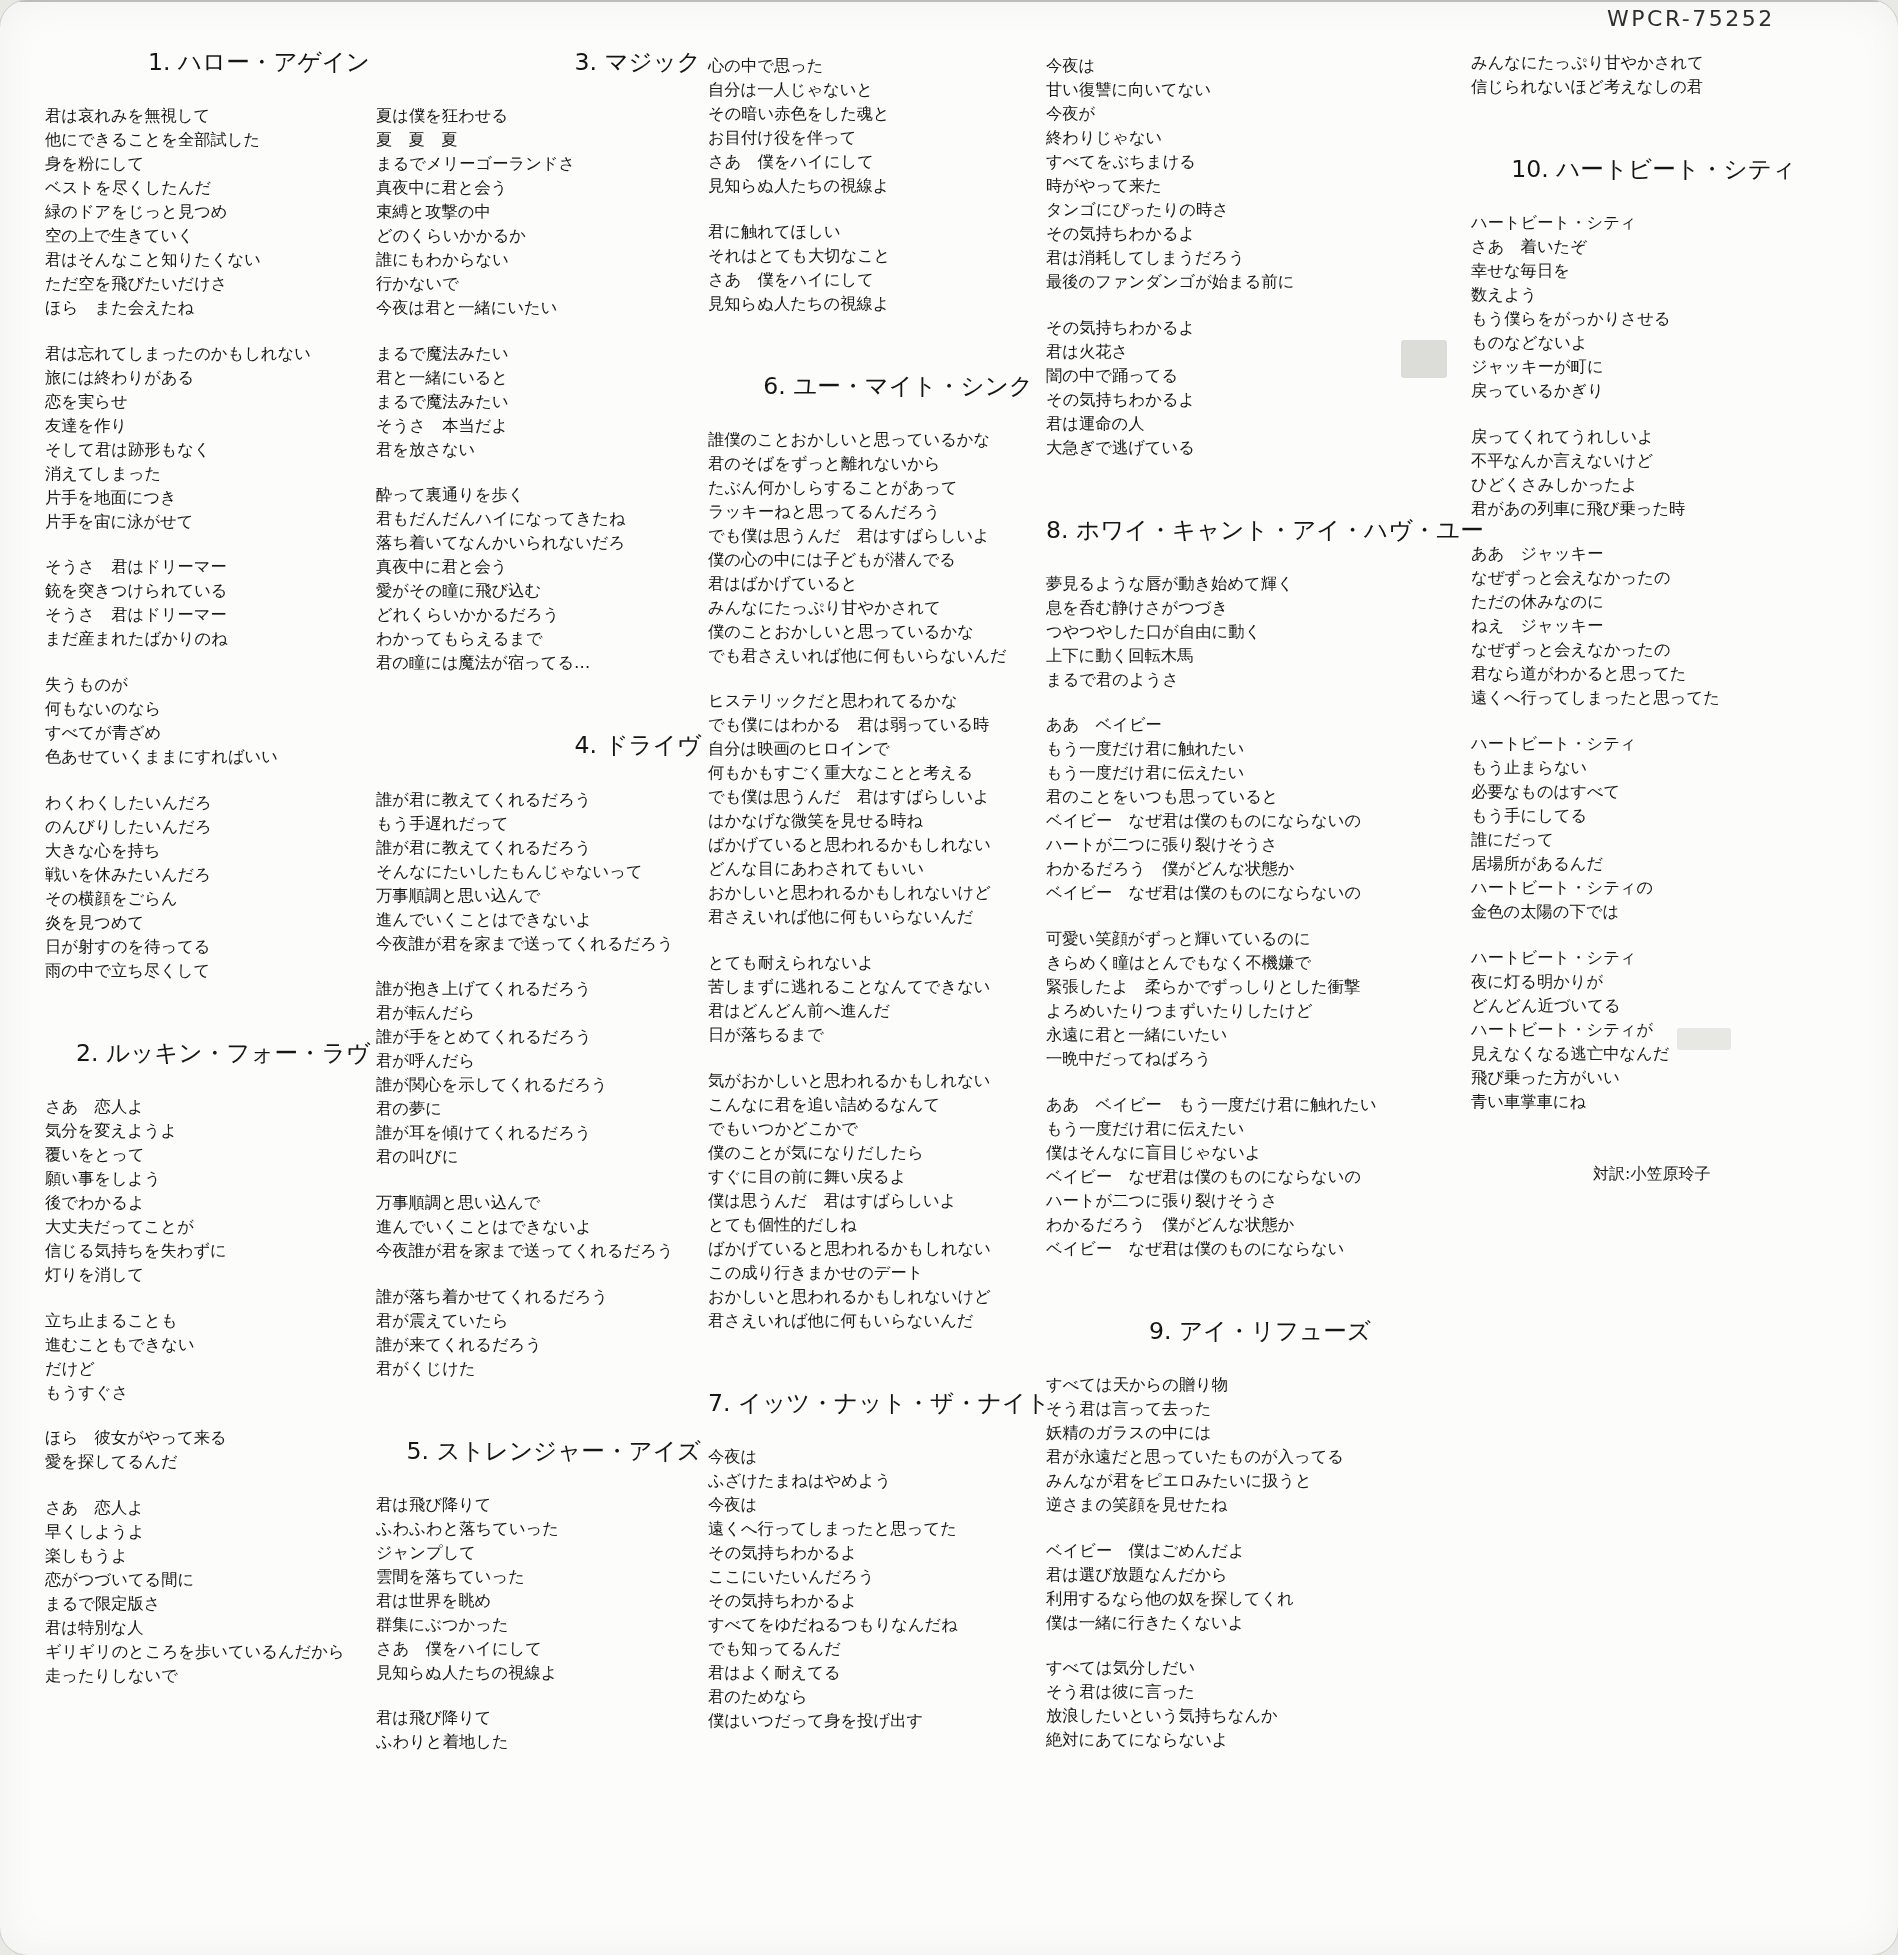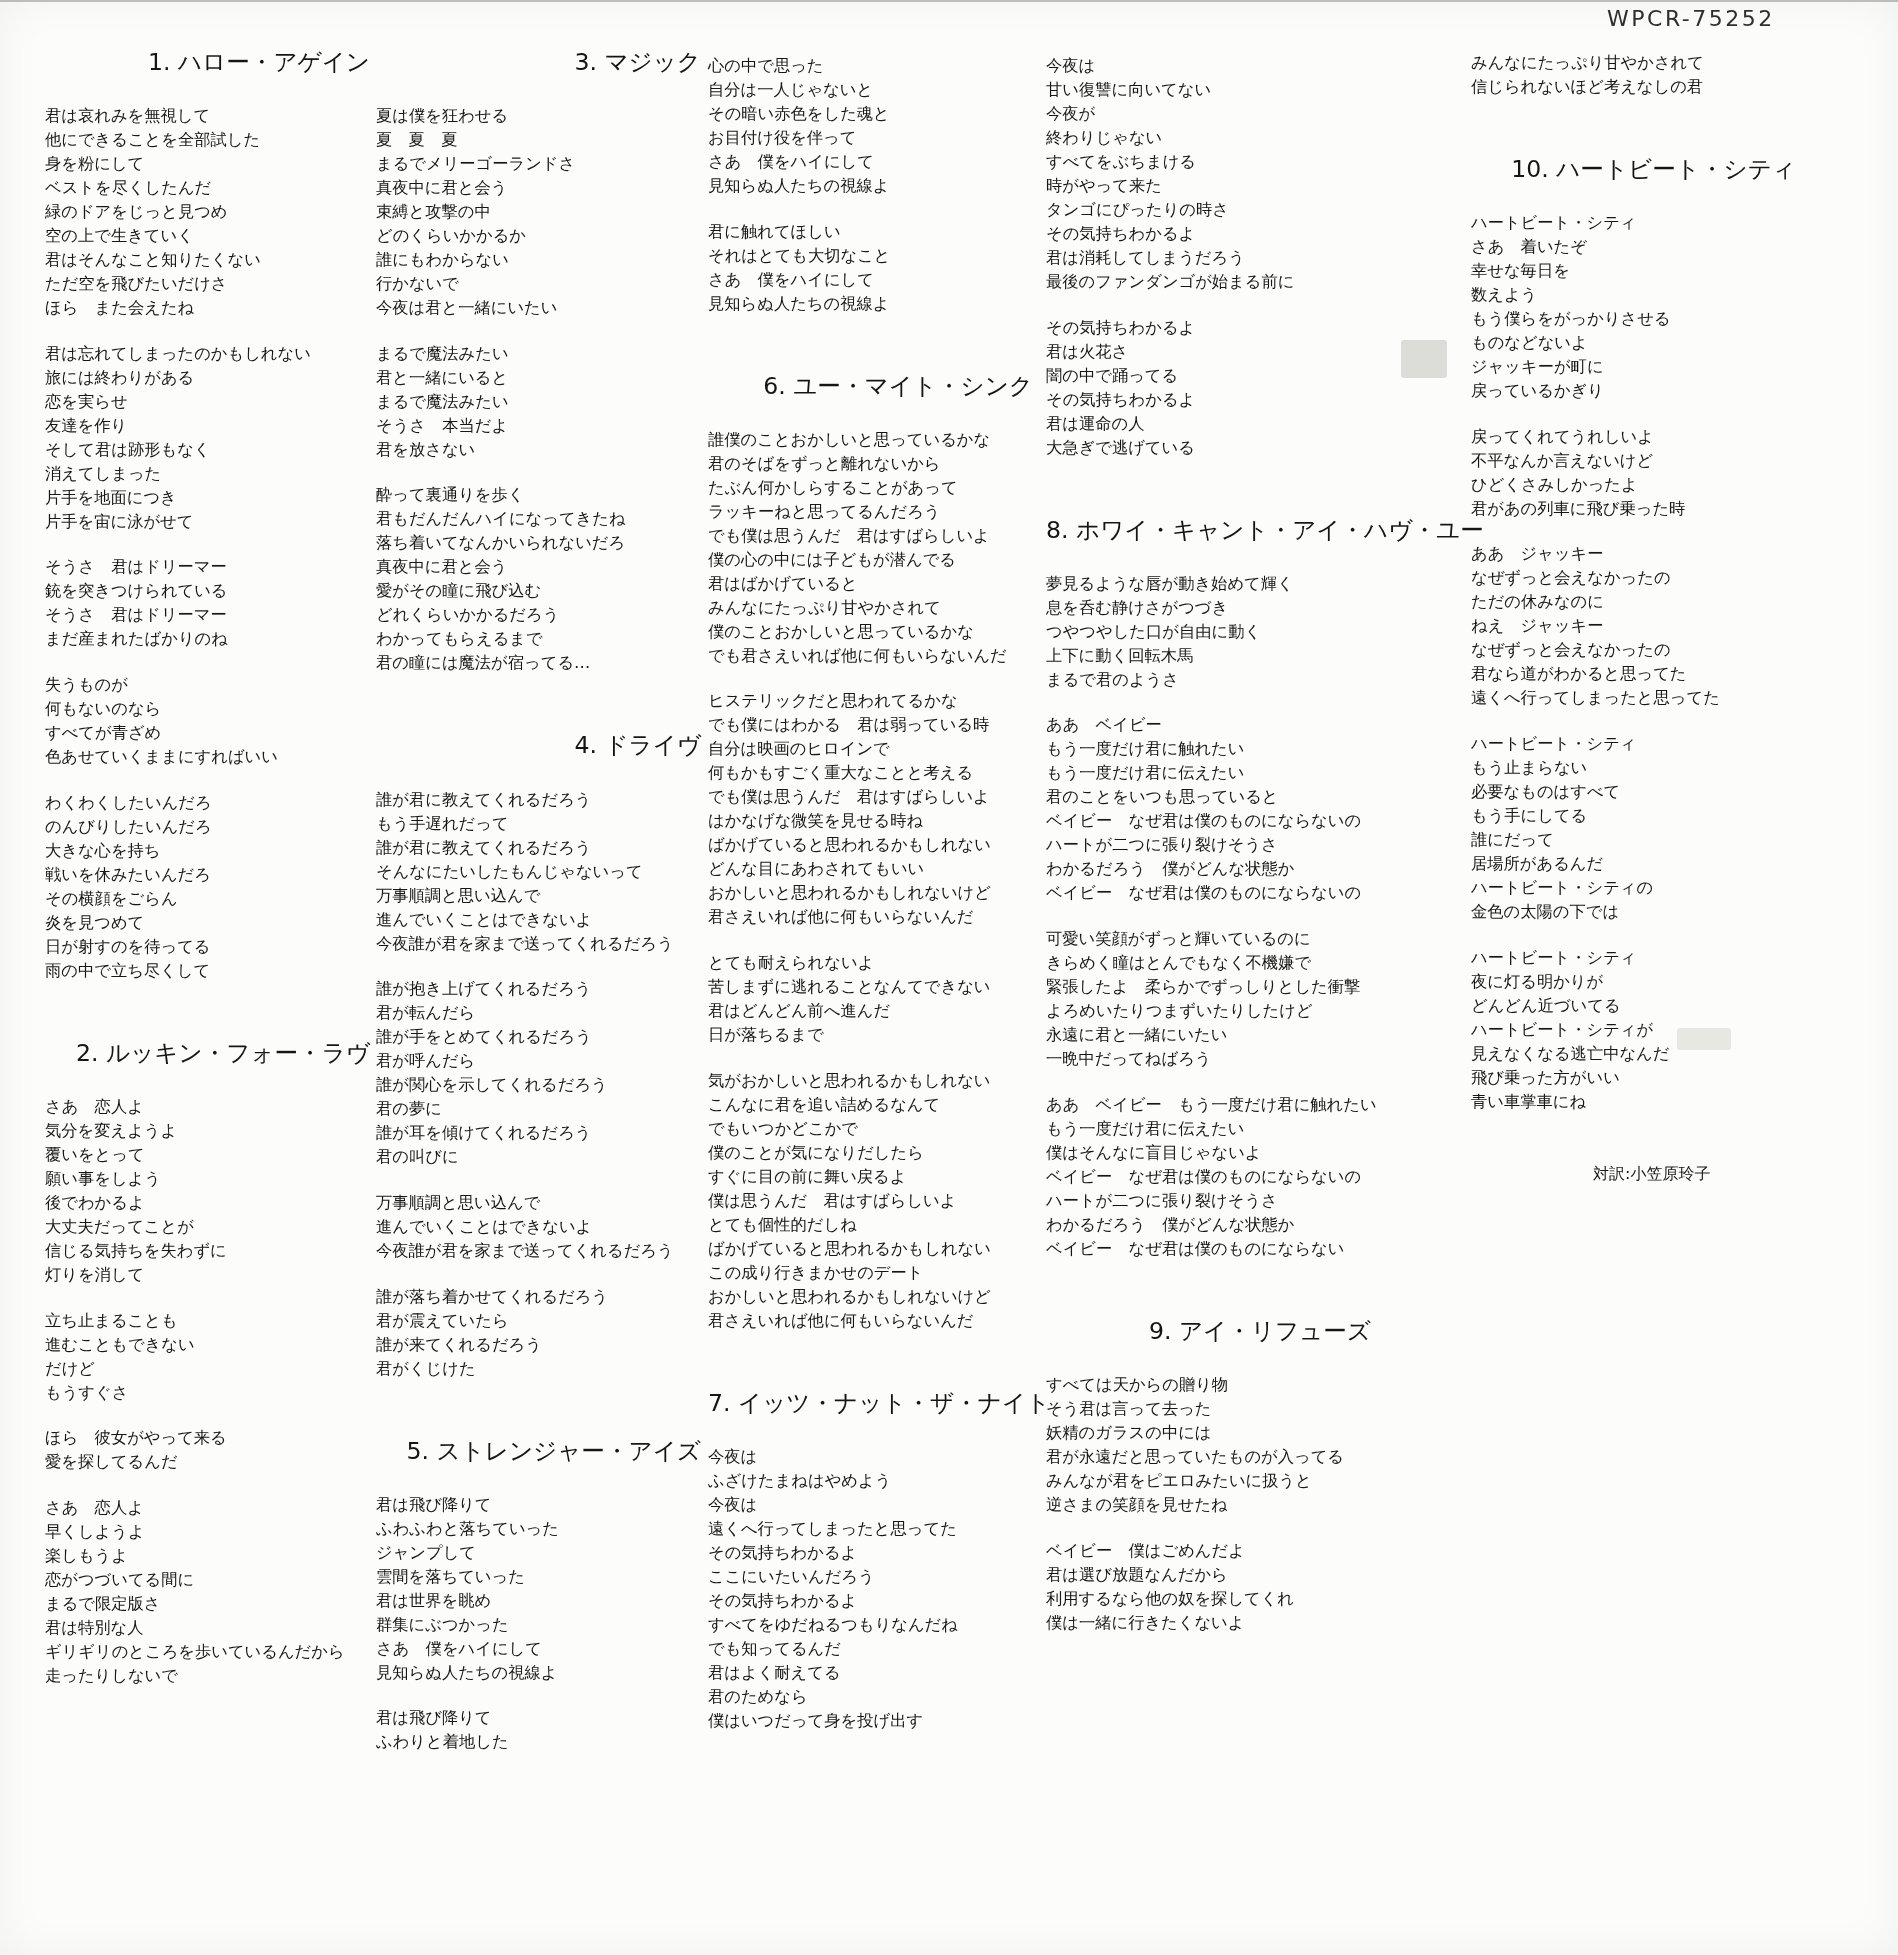--- a/index.html
+++ b/index.html
@@ -10,20 +10,21 @@
   }
   #page {
     position: relative;
     width: 1898px;
     height: 1955px;
     background: #fcfcfa;
     color: #171717;
     overflow: hidden;
     box-shadow: inset 0 0 44px rgba(0,0,0,0.05);
     outline: 1px solid #cfcfcb;
+    border-radius: 28px;
   }
   .edge-top {
     position: absolute;
     top: 0; left: 0; right: 0;
     height: 2px;
     background: rgba(120,120,115,0.45);
   }
   .catalog {
     position: absolute;
     top: 5.9px;
@@ -373,20 +374,26 @@
           <div class="lyric-line">君が永遠だと思っていたものが入ってる</div>
           <div class="lyric-line">みんなが君をピエロみたいに扱うと</div>
           <div class="lyric-line">逆さまの笑顔を見せたね</div>
         </div>
         <div class="stanza">
           <div class="lyric-line">ベイビー　僕はごめんだよ</div>
           <div class="lyric-line">君は選び放題なんだから</div>
           <div class="lyric-line">利用するなら他の奴を探してくれ</div>
           <div class="lyric-line">僕は一緒に行きたくないよ</div>
         </div>
+        <div class="stanza">
+          <div class="lyric-line">すべては気分しだい</div>
+          <div class="lyric-line">そう君は彼に言った</div>
+          <div class="lyric-line">放浪したいという気持ちなんか</div>
+          <div class="lyric-line">絶対にあてにならないよ</div>
+        </div>
       </div>
       <div class="column" id="col5">
         <div class="stanza">
           <div class="lyric-line">みんなにたっぷり甘やかされて</div>
           <div class="lyric-line">信じられないほど考えなしの君</div>
         </div>
         <div class="song-title">10. ハートビート・シティ</div>
         <div class="stanza">
           <div class="lyric-line">ハートビート・シティ</div>
           <div class="lyric-line">さあ　着いたぞ</div>

